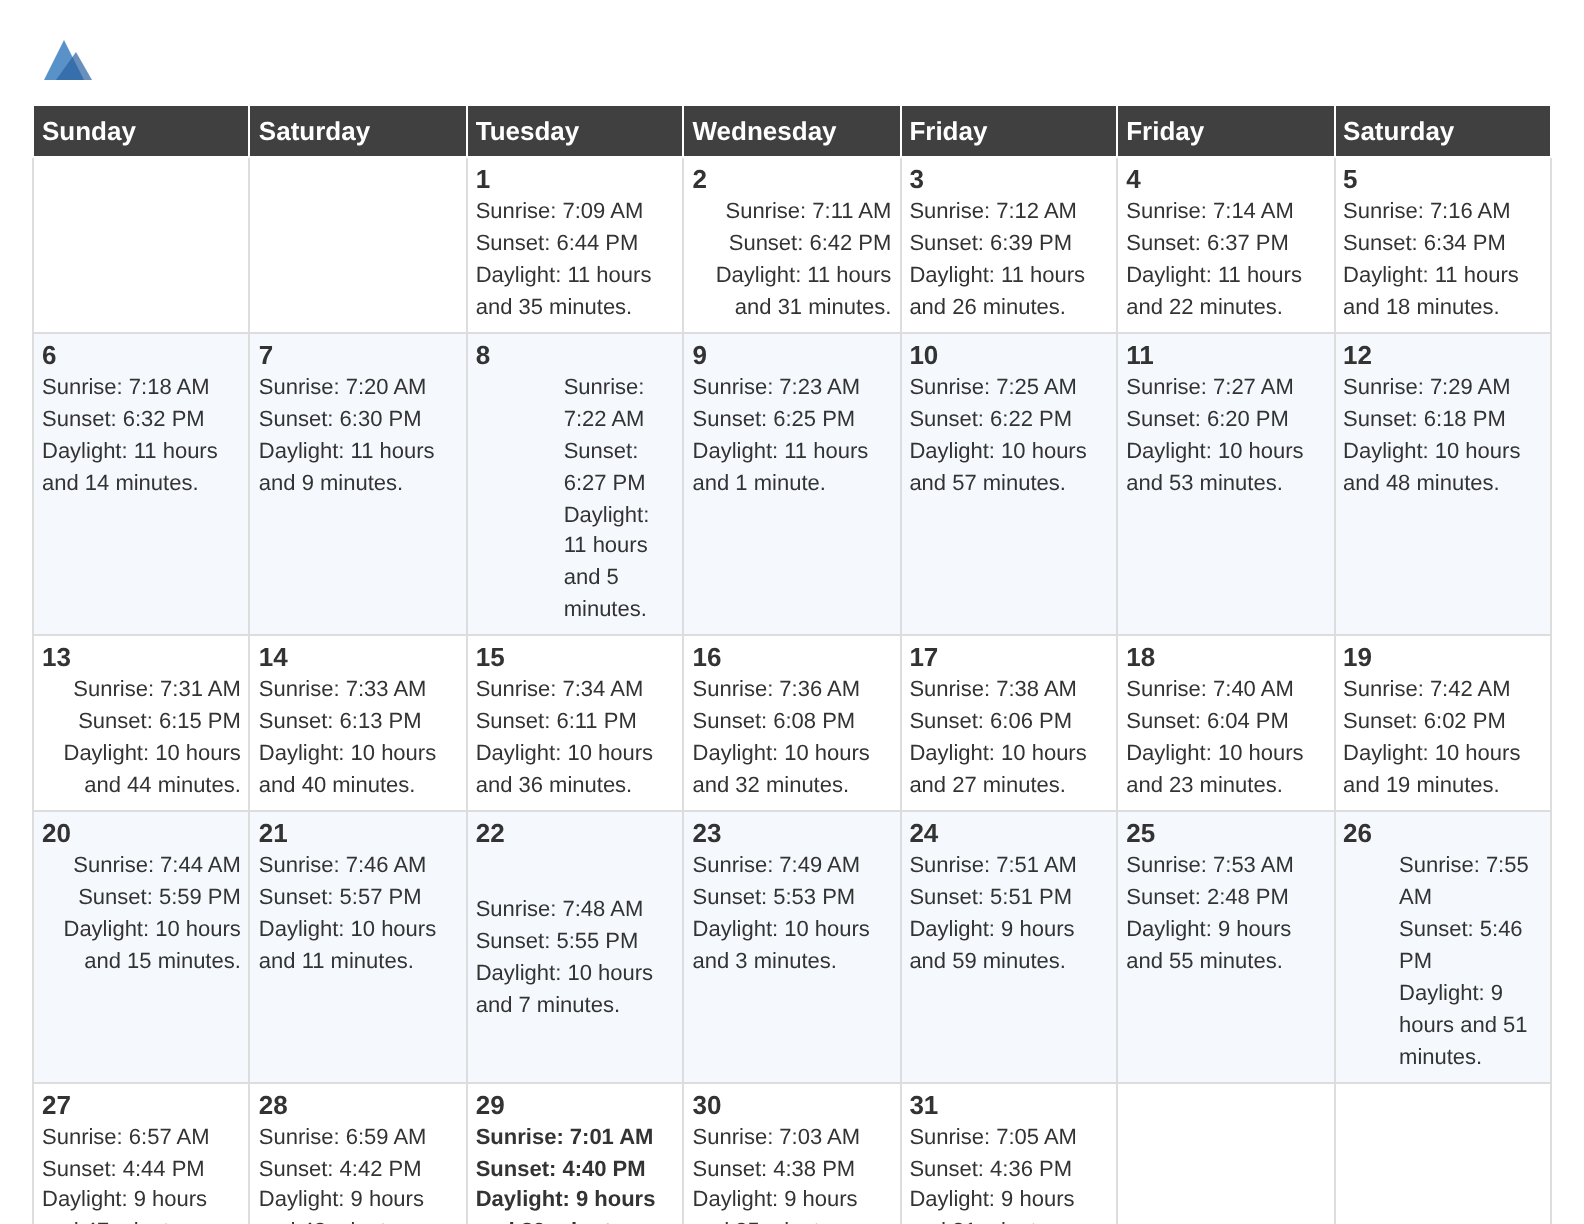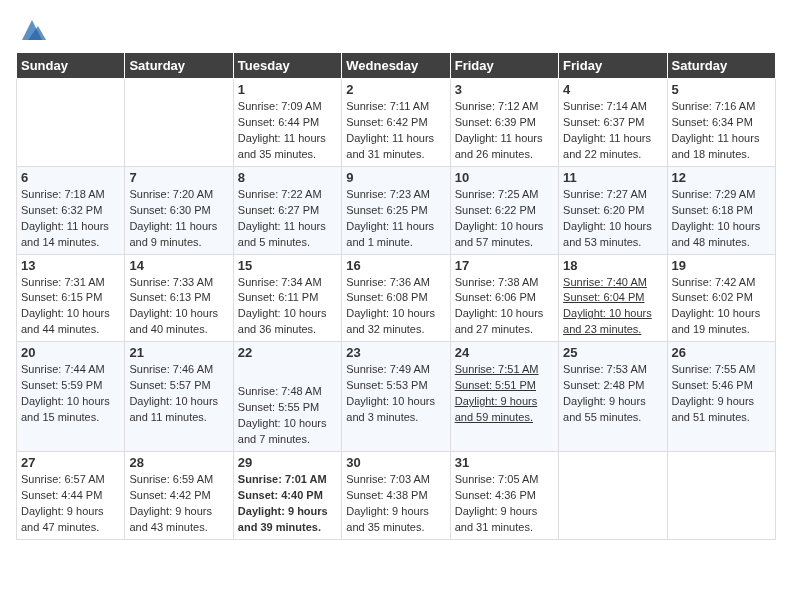--- a/index.html
+++ b/index.html
@@ -100,21 +100,21 @@
         <td class="empty"></td>
         <td class="empty"></td>
         <td>
           <span class="day-num">1</span>
           <div class="day-info" style="white-space: pre-line;">Sunrise: 7:09 AM
 Sunset: 6:44 PM
 Daylight: 11 hours and 35 minutes.</div>
         </td>
         <td>
           <span class="day-num">2</span>
-          <div class="day-info" style="white-space: pre-line;">Sunrise: 7:11 AM
+          <div class="day-info" style="white-space: pre-line; text-align: right;">Sunrise: 7:11 AM
 Sunset: 6:42 PM
 Daylight: 11 hours and 31 minutes.</div>
         </td>
         <td>
           <span class="day-num">3</span>
           <div class="day-info" style="white-space: pre-line;">Sunrise: 7:12 AM
 Sunset: 6:39 PM
 Daylight: 11 hours and 26 minutes.</div>
         </td>
         <td>
@@ -138,21 +138,21 @@
 Daylight: 11 hours and 14 minutes.</div>
         </td>
         <td>
           <span class="day-num">7</span>
           <div class="day-info" style="white-space: pre-line;">Sunrise: 7:20 AM
 Sunset: 6:30 PM
 Daylight: 11 hours and 9 minutes.</div>
         </td>
         <td>
           <span class="day-num">8</span>
-          <div class="day-info" style="white-space: pre-line;">Sunrise: 7:22 AM
+          <div class="day-info" style="white-space: pre-line; margin-left: 44px;">Sunrise: 7:22 AM
 Sunset: 6:27 PM
 Daylight: 11 hours and 5 minutes.</div>
         </td>
         <td>
           <span class="day-num">9</span>
           <div class="day-info" style="white-space: pre-line;">Sunrise: 7:23 AM
 Sunset: 6:25 PM
 Daylight: 11 hours and 1 minute.</div>
         </td>
         <td>
@@ -170,21 +170,21 @@
         <td>
           <span class="day-num">12</span>
           <div class="day-info" style="white-space: pre-line;">Sunrise: 7:29 AM
 Sunset: 6:18 PM
 Daylight: 10 hours and 48 minutes.</div>
         </td>
       </tr>
       <tr>
         <td>
           <span class="day-num">13</span>
-          <div class="day-info" style="white-space: pre-line;">Sunrise: 7:31 AM
+          <div class="day-info" style="white-space: pre-line; text-align: right;">Sunrise: 7:31 AM
 Sunset: 6:15 PM
 Daylight: 10 hours and 44 minutes.</div>
         </td>
         <td>
           <span class="day-num">14</span>
           <div class="day-info" style="white-space: pre-line;">Sunrise: 7:33 AM
 Sunset: 6:13 PM
 Daylight: 10 hours and 40 minutes.</div>
         </td>
         <td>
@@ -200,35 +200,35 @@
 Daylight: 10 hours and 32 minutes.</div>
         </td>
         <td>
           <span class="day-num">17</span>
           <div class="day-info" style="white-space: pre-line;">Sunrise: 7:38 AM
 Sunset: 6:06 PM
 Daylight: 10 hours and 27 minutes.</div>
         </td>
         <td>
           <span class="day-num">18</span>
-          <div class="day-info" style="white-space: pre-line; text-decoration: underline;">Sunrise: 7:40 AM
+          <div class="day-info" style="white-space: pre-line;">Sunrise: 7:40 AM
 Sunset: 6:04 PM
 Daylight: 10 hours and 23 minutes.</div>
         </td>
         <td>
           <span class="day-num">19</span>
           <div class="day-info" style="white-space: pre-line;">Sunrise: 7:42 AM
 Sunset: 6:02 PM
 Daylight: 10 hours and 19 minutes.</div>
         </td>
       </tr>
       <tr>
         <td>
           <span class="day-num">20</span>
-          <div class="day-info" style="white-space: pre-line;">Sunrise: 7:44 AM
+          <div class="day-info" style="white-space: pre-line; text-align: right;">Sunrise: 7:44 AM
 Sunset: 5:59 PM
 Daylight: 10 hours and 15 minutes.</div>
         </td>
         <td>
           <span class="day-num">21</span>
           <div class="day-info" style="white-space: pre-line;">Sunrise: 7:46 AM
 Sunset: 5:57 PM
 Daylight: 10 hours and 11 minutes.</div>
         </td>
         <td>
@@ -238,33 +238,33 @@
 Daylight: 10 hours and 7 minutes.</div>
         </td>
         <td>
           <span class="day-num">23</span>
           <div class="day-info" style="white-space: pre-line;">Sunrise: 7:49 AM
 Sunset: 5:53 PM
 Daylight: 10 hours and 3 minutes.</div>
         </td>
         <td>
           <span class="day-num">24</span>
-          <div class="day-info" style="white-space: pre-line; text-decoration: underline;">Sunrise: 7:51 AM
+          <div class="day-info" style="white-space: pre-line;">Sunrise: 7:51 AM
 Sunset: 5:51 PM
 Daylight: 9 hours and 59 minutes.</div>
         </td>
         <td>
           <span class="day-num">25</span>
           <div class="day-info" style="white-space: pre-line;">Sunrise: 7:53 AM
 Sunset: 2:48 PM
 Daylight: 9 hours and 55 minutes.</div>
         </td>
         <td>
           <span class="day-num">26</span>
-          <div class="day-info" style="white-space: pre-line;">Sunrise: 7:55 AM
+          <div class="day-info" style="white-space: pre-line; margin-left: 28px;">Sunrise: 7:55 AM
 Sunset: 5:46 PM
 Daylight: 9 hours and 51 minutes.</div>
         </td>
       </tr>
       <tr>
         <td>
           <span class="day-num">27</span>
           <div class="day-info" style="white-space: pre-line;">Sunrise: 6:57 AM
 Sunset: 4:44 PM
 Daylight: 9 hours and 47 minutes.</div>

